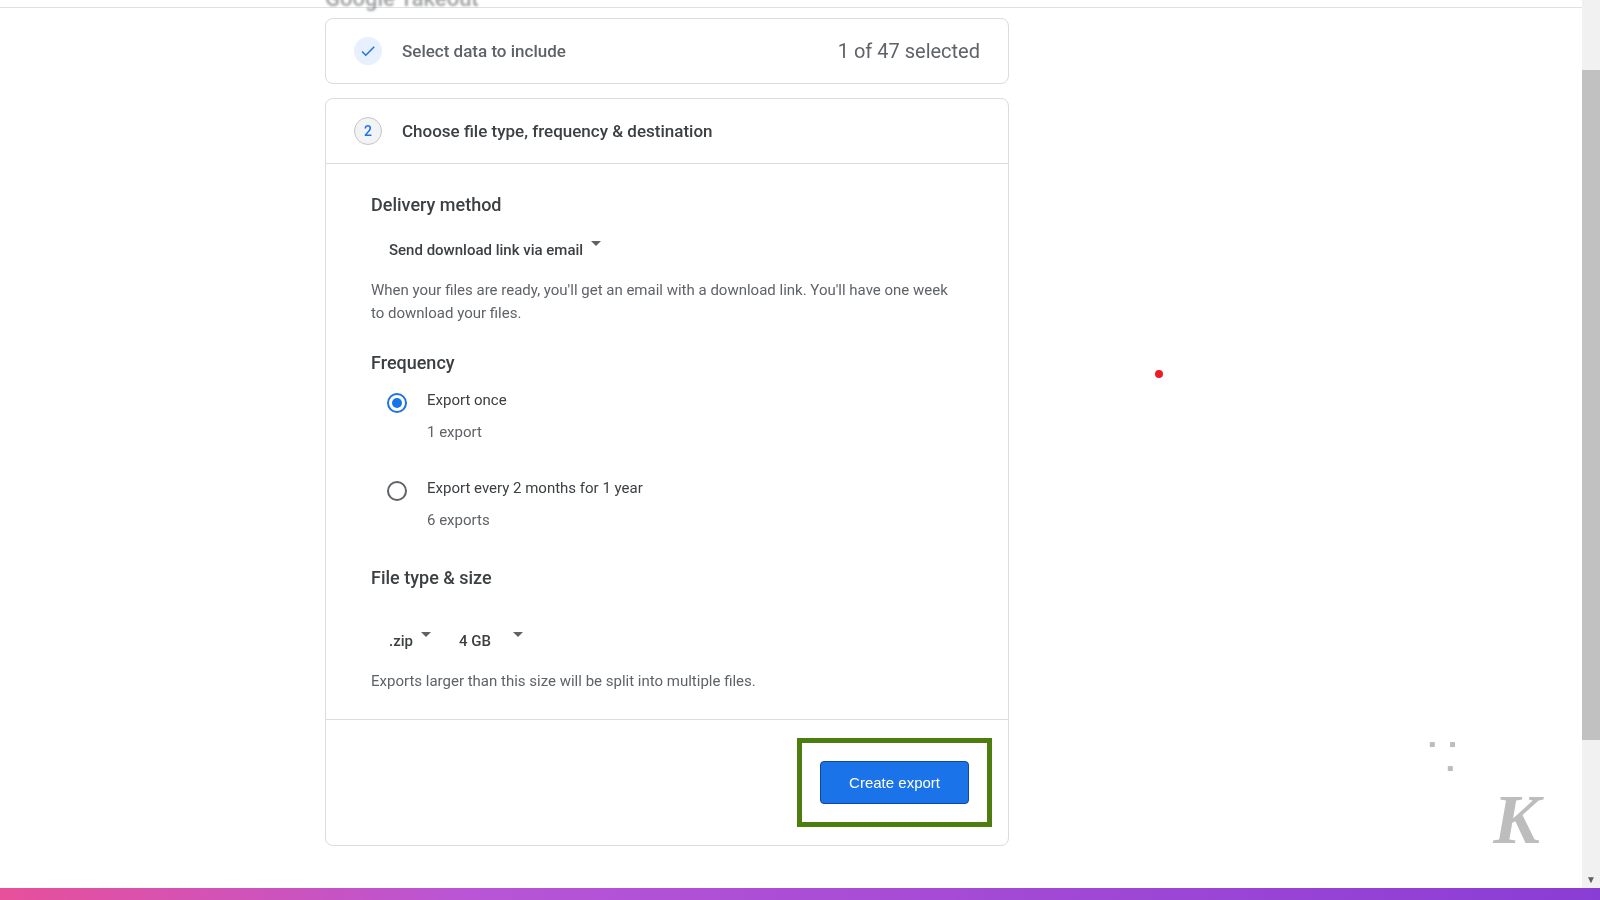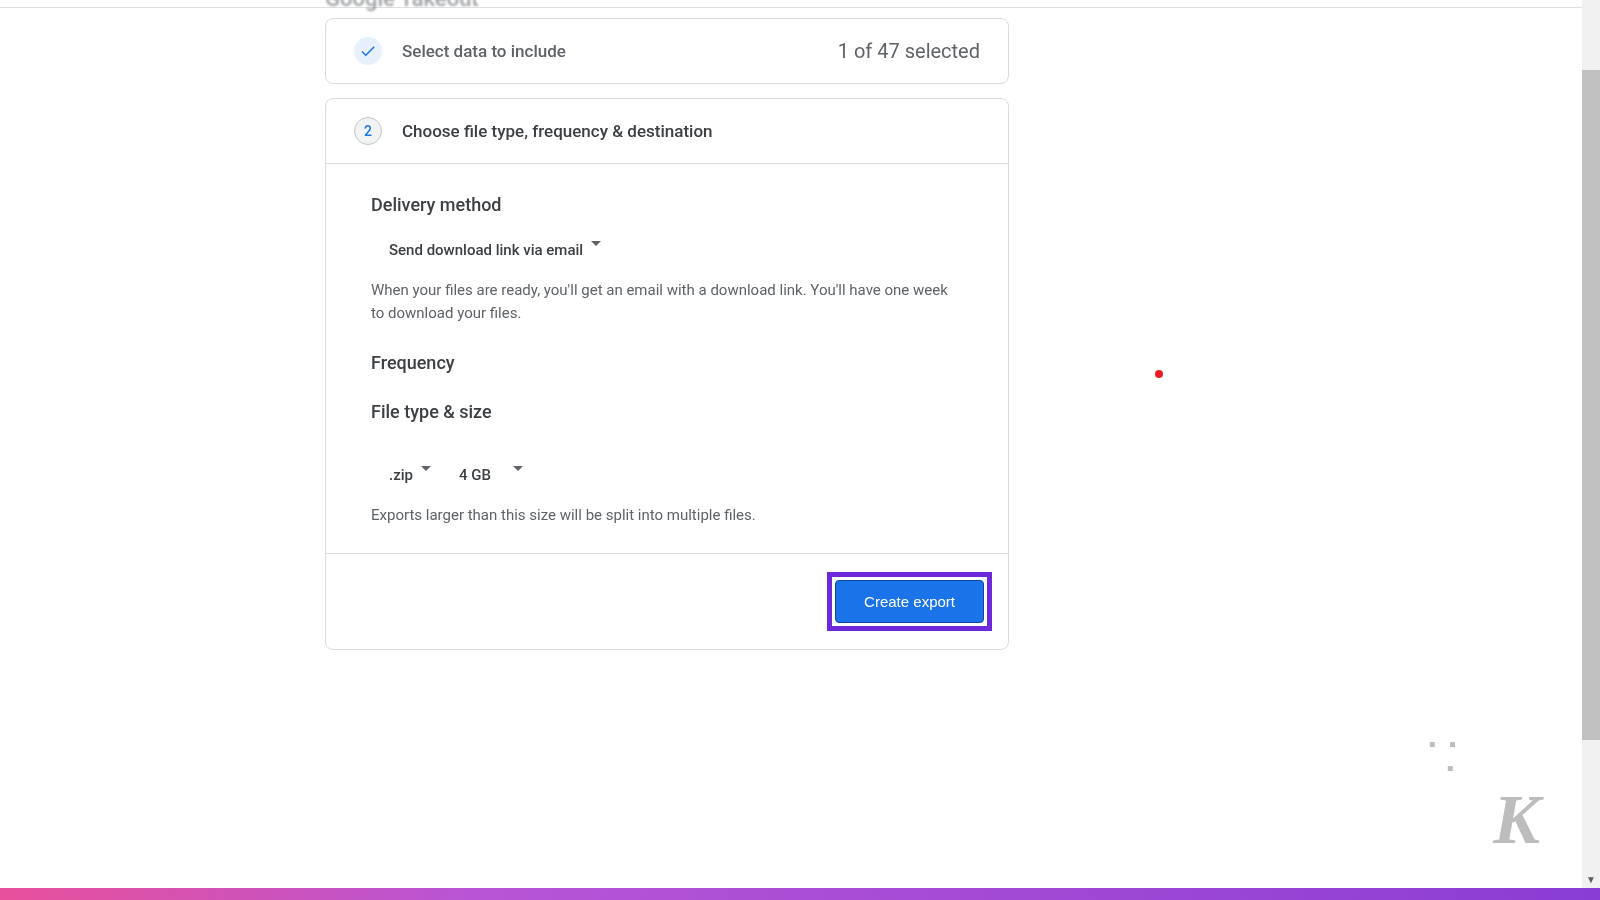--- a/index.html
+++ b/index.html
@@ -169,22 +169,22 @@
       margin-top: 14px;
     }
     .footer {
       border-top: 1px solid #dadce0;
       padding: 18px 16px;
       display: flex;
       justify-content: flex-end;
       margin-top: 26px;
     }
     .create-btn-wrap {
-      border: 5px solid #6d28d9;
-      padding: 3px;
+      border: 5px solid #4d7c0f;
+      padding: 18px;
     }
     .create-btn {
       background: #1a73e8;
       color: #fff;
       font-size: 15px;
       font-weight: 500;
       padding: 12px 28px;
       border: 1px solid #0d47a1;
       border-radius: 4px;
       cursor: pointer;
@@ -272,20 +272,36 @@
     <div class="step-body">
 
       <div class="section-title">Delivery method</div>
       <div class="dropdown">
         <span>Send download link via email</span>
         <span class="dropdown-arrow"></span>
       </div>
       <div class="helper-text">When your files are ready, you'll get an email with a download link. You'll have one week to download your files.</div>
 
       <div class="section-title">Frequency</div>
+      <div class="radio-group">
+        <div class="radio-option">
+          <span class="radio-circle selected"></span>
+          <div>
+            <div class="radio-label">Export once</div>
+            <div class="radio-sublabel">1 export</div>
+          </div>
+        </div>
+        <div class="radio-option">
+          <span class="radio-circle"></span>
+          <div>
+            <div class="radio-label">Export every 2 months for 1 year</div>
+            <div class="radio-sublabel">6 exports</div>
+          </div>
+        </div>
+      </div>
 
       <div class="section-title">File type &amp; size</div>
       <div class="dropdown">
         <span>.zip</span>
         <span class="dropdown-arrow"></span>
       </div>
 
       <div class="dropdown" style="margin-top:18px">
         <span>4 GB</span>
         <span class="dropdown-arrow" style="margin-left:22px"></span>

